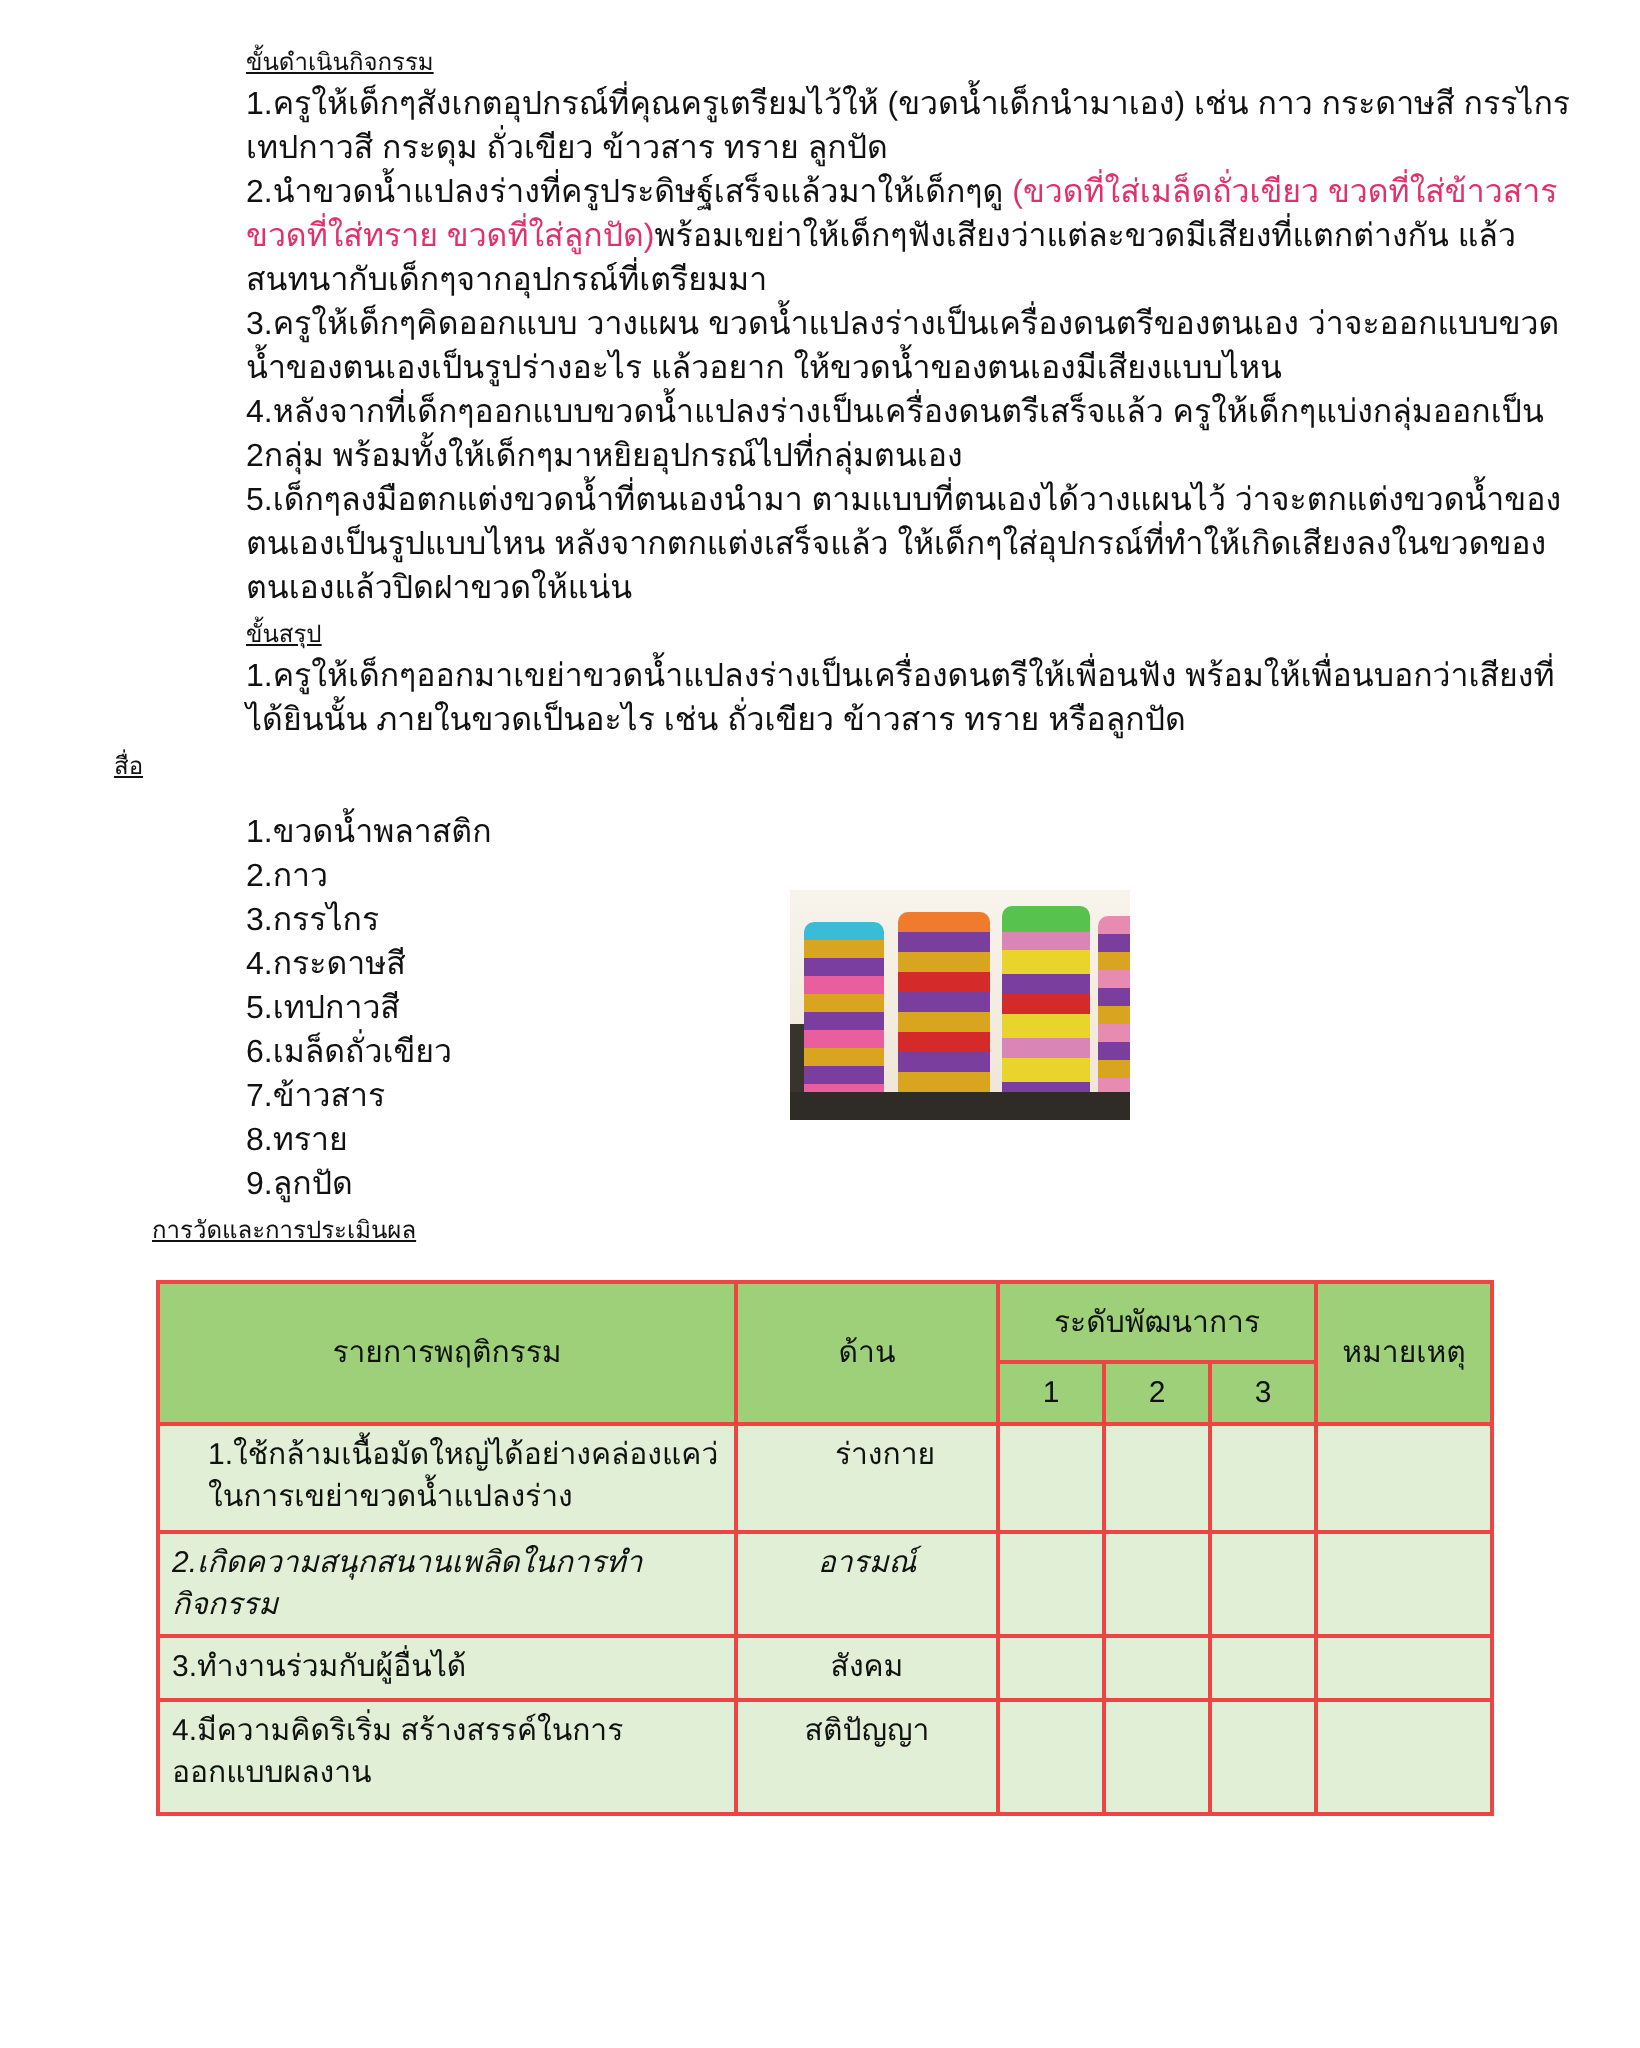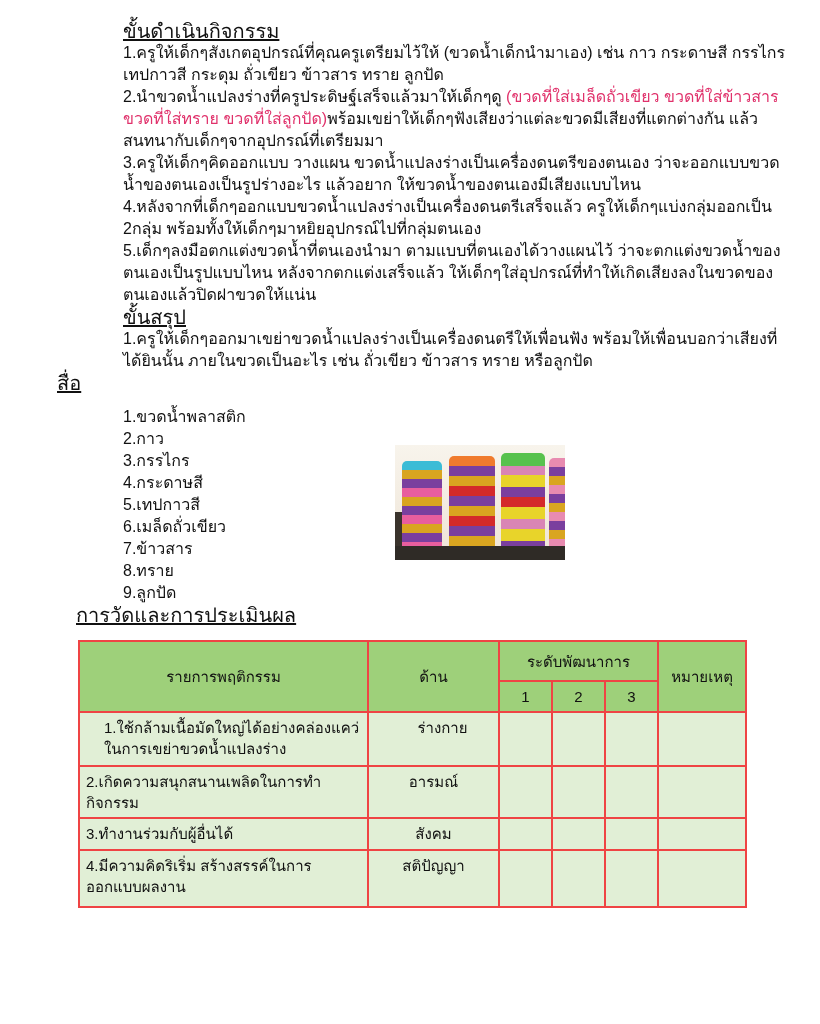--- a/index.html
+++ b/index.html
@@ -9,21 +9,21 @@
     background:#ffffff;
     font-family:"Liberation Sans","DejaVu Sans",sans-serif;
     font-size:16px;line-height:22px;color:#111111;
     overflow:hidden;
   }
   .doc{
     position:absolute;left:123px;top:20px;width:672px;
   }
   .heading{
     text-decoration:underline;
-    margin:0;font-size:20px;font-weight:normal;line-height:22px;
+    margin:0;font-size:12px;font-weight:normal;line-height:22px;
   }
   p.step{margin:0;}
   .hl{color:#e0316b;}
   .outdent-media{margin-left:-66px;}
   .outdent-eval{margin-left:-47px;}
   .media-list{margin:12px 0 0 0;padding:0;list-style:none;}
   .media-list div{line-height:22px;}
 
   
   .photo{
@@ -75,21 +75,21 @@
     font-weight:normal;
     overflow:hidden;
   }
   table.eval th{background:#9ed07a;text-align:center;vertical-align:middle;}
   table.eval td{background:#e1efd6;vertical-align:top;}
   td.beh{text-align:left;}
   td.asp{text-align:center;margin-left:25px;}
   tr.hdr1 th{height:30px;}
   tr.hdr2 th{height:20px;}
   tr.r1 td{height:44px;padding-left:24px;}
-  tr.r2 td{height:28px;}
+  tr.r2 td{height:28px;font-style:italic;}
   tr.r3 td{height:22px;}
   tr.r4 td{height:47px;}
 </style>
 </head>
 <body>
 
 <div class="page">
   <div class="doc">
 
     <h2 class="heading">ขั้นดำเนินกิจกรรม</h2>

